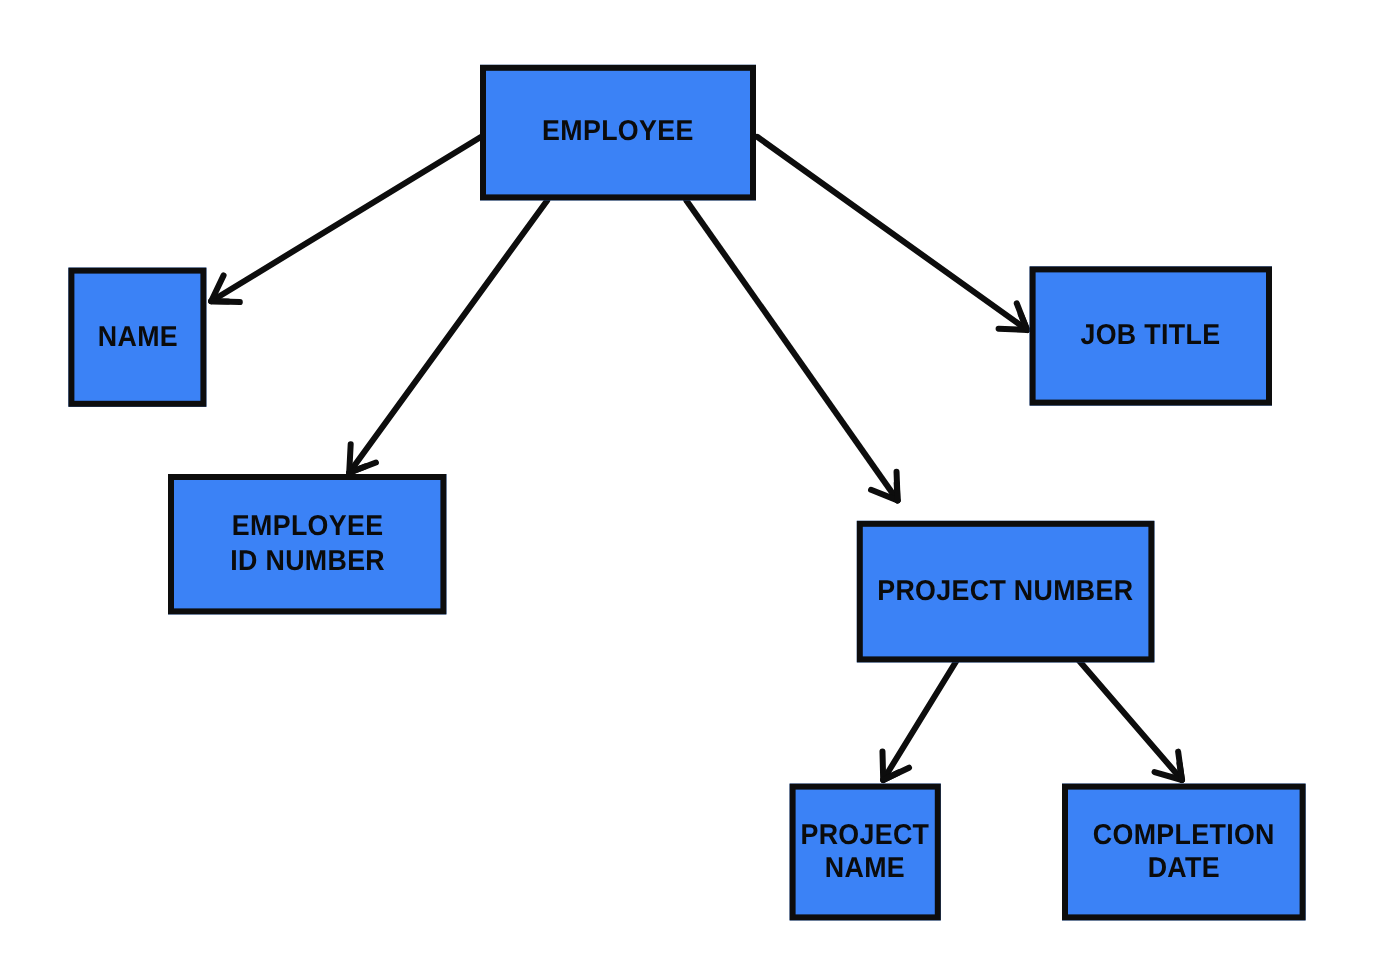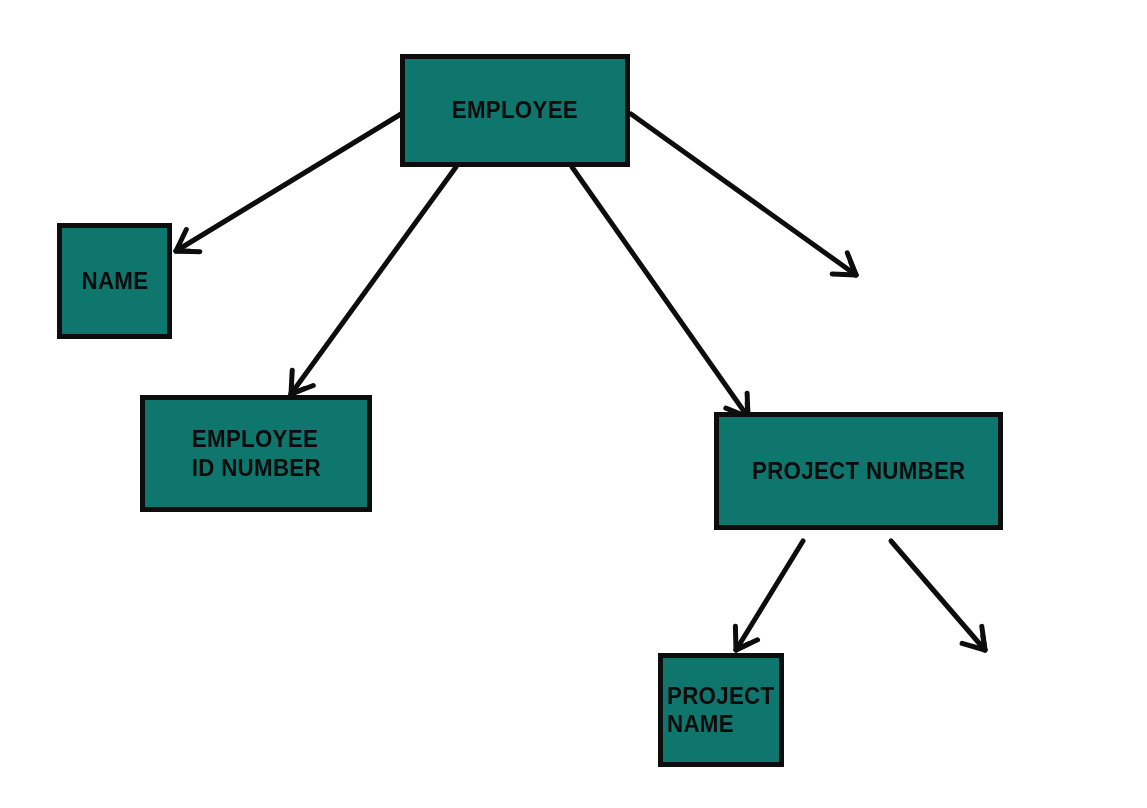--- a/index.html
+++ b/index.html
@@ -14,41 +14,41 @@
   .edges {
     position: absolute;
     left: 0; top: 0;
     width: 1147px; height: 808px;
     pointer-events: none;
   }
   .node {
     position: absolute;
     box-sizing: border-box;
     border: 5px solid #0d0d0d;
-    background: #0f766e;
+    background: #3b82f6;
     display: flex;
     align-items: center;
     justify-content: center;
-    text-align: left;
+    text-align: center;
   }
   .node .label {
     font-weight: bold;
     font-size: 24px;
     letter-spacing: 0.3px;
     line-height: 1.18;
     color: #0b0b0b;
     white-space: pre-line;
     transform: scaleX(0.93);
   }
   
   #n-employee        { left: 400px; top:  54px; width: 230px; height: 113px; }
   #n-name            { left:  57px; top: 223px; width: 115px; height: 116px; }
   #n-employee-id     { left: 140px; top: 395px; width: 232px; height: 117px; }
   #n-job-title       { left: 858px; top: 222px; width: 202px; height: 116px; }
-  #n-project-number  { left: 714px; top: 412px; width: 289px; height: 118px; }
+  #n-project-number  { left: 714px; top: 434px; width: 248px; height: 118px; }
   #n-project-name    { left: 658px; top: 653px; width: 126px; height: 114px; }
   #n-completion-date { left: 885px; top: 653px; width: 203px; height: 114px; }
 </style>
 </head>
 <body>
 
 <div class="canvas">
 
   <svg class="edges" viewBox="0 0 1147 808" xmlns="http://www.w3.org/2000/svg">
     <defs>
@@ -75,24 +75,31 @@
 
   <div class="node" id="n-name">
     <span class="label">NAME</span>
   </div>
 
   <div class="node" id="n-employee-id">
     <span class="label">EMPLOYEE
 ID NUMBER</span>
   </div>
 
+  <div class="node" id="n-job-title">
+    <span class="label">JOB TITLE</span>
+  </div>
 
   <div class="node" id="n-project-number">
     <span class="label">PROJECT NUMBER</span>
   </div>
 
   <div class="node" id="n-project-name">
     <span class="label">PROJECT
 NAME</span>
   </div>
 
+  <div class="node" id="n-completion-date">
+    <span class="label">COMPLETION
+DATE</span>
+  </div>
 
 </div>
 
 </body></html>

